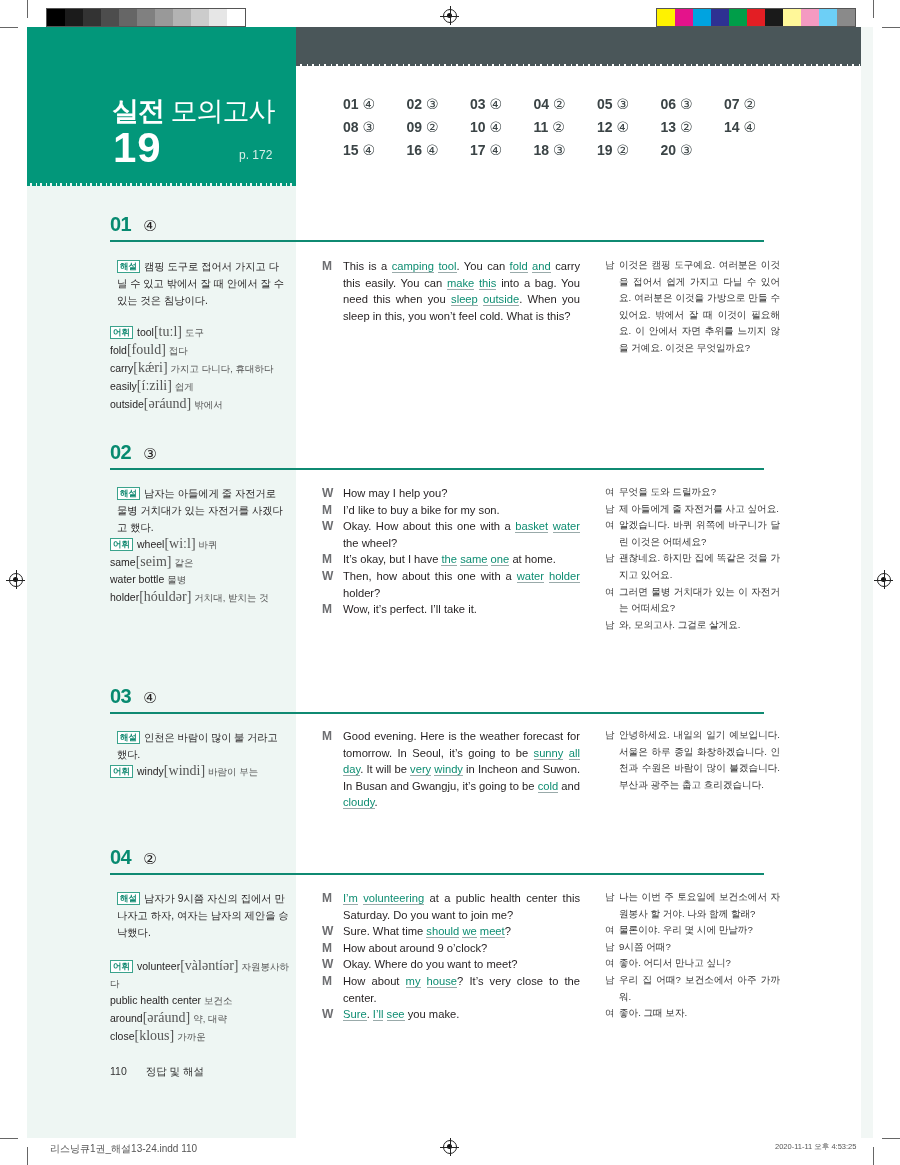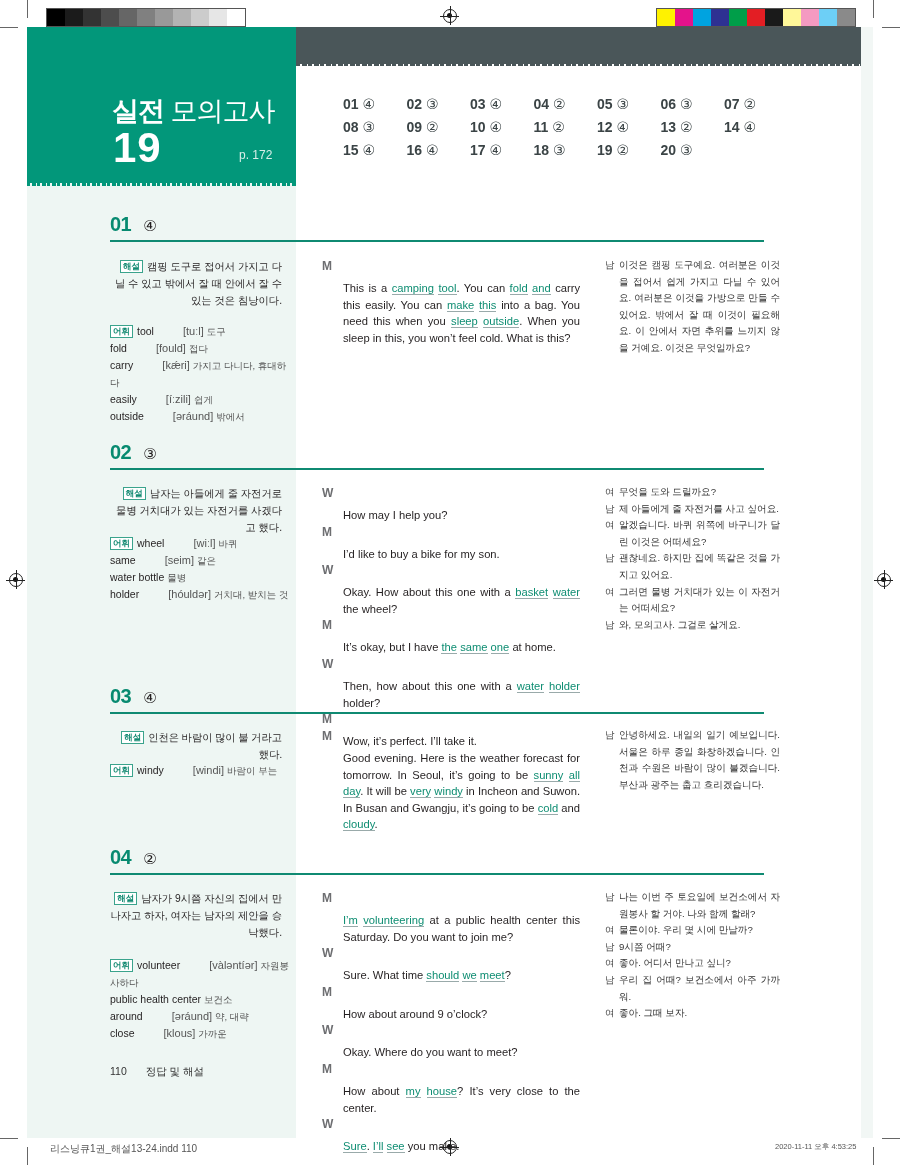--- a/index.html
+++ b/index.html
@@ -37,30 +37,30 @@
   .answers { position: absolute; left: 343px; top: 96px; display: grid; grid-template-columns: repeat(7, 63.5px); row-gap: 5px; }
   .answers .ans { font-size: 14px; font-weight: 700; color: #3b4446; white-space: nowrap; height: 18px; }
   .answers .ans .mark { font-weight: 400; margin-left: 4px; }
 
   
   .sec-head { position: absolute; left: 110px; }
   .sec-head .num { font-size: 20px; font-weight: 700; color: #078a70; letter-spacing: -0.5px; }
   .sec-head .mark { font-size: 15px; color: #231f20; margin-left: 12px; }
   .sec-rule { position: absolute; left: 110px; width: 654px; height: 2px; background: #0f8a72; }
 
-  .expl { position: absolute; left: 110px; width: 172px; font-size: 10.3px; line-height: 17px; color: #231f20; text-align: right; }
+  .expl { position: absolute; left: 117px; width: 172px; font-size: 10.3px; line-height: 17px; color: #231f20; }
   .tag { display: inline-block; font-size: 8.5px; line-height: 11px; padding: 0 2px; border: 1px solid #3aa38c; color: #138a72; background: #fff; font-weight: 700; margin-right: 4px; vertical-align: 1px; }
   .vocab { position: absolute; left: 110px; width: 180px; font-size: 10.5px; line-height: 17px; color: #231f20; }
-  .vocab .ipa { font-family: Liberation Sans, sans-serif; color: #555; font-size: 11px; margin-left: 29px; }
+  .vocab .ipa { font-family: Liberation Serif, serif; color: #555; font-size: 14px; }
   .vocab .ko { color: #555; font-size: 9.5px; margin-left: 3px; }
 
   .script { position: absolute; left: 322px; width: 258px; font-size: 11.2px; line-height: 16.6px; }
   .line { display: flex; }
   .spk { width: 21px; flex: none; color: #6d6e71; font-weight: 700; font-size: 12px; }
-  .txt { flex: 1; text-align: justify; margin-top: 22px; }
+  .txt { flex: 1; text-align: justify; }
   .hl { color: #0e8d72; font-weight: 400; border-bottom: 1px solid #9aa; padding-bottom: 0; }
 
   .trans { position: absolute; left: 605px; width: 175px; font-size: 9.6px; line-height: 16.6px; color: #333; }
   .trans .tline { display: flex; }
   .trans .tspk { width: 14px; flex: none; color: #444; font-size: 9.5px; }
   .trans .ttxt { flex: 1; text-align: justify; }
 
   .footer-pg { position: absolute; left: 110px; top: 1065px; font-size: 10.5px; color: #333; }
   .footer-pg .lbl { margin-left: 16px; }
   .slug-left { position: absolute; left: 50px; top: 1142px; font-size: 10px; color: #555; }

